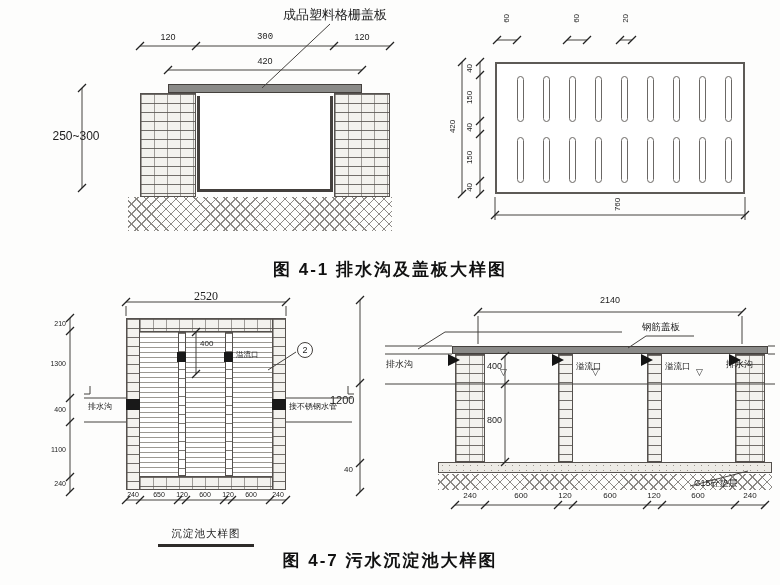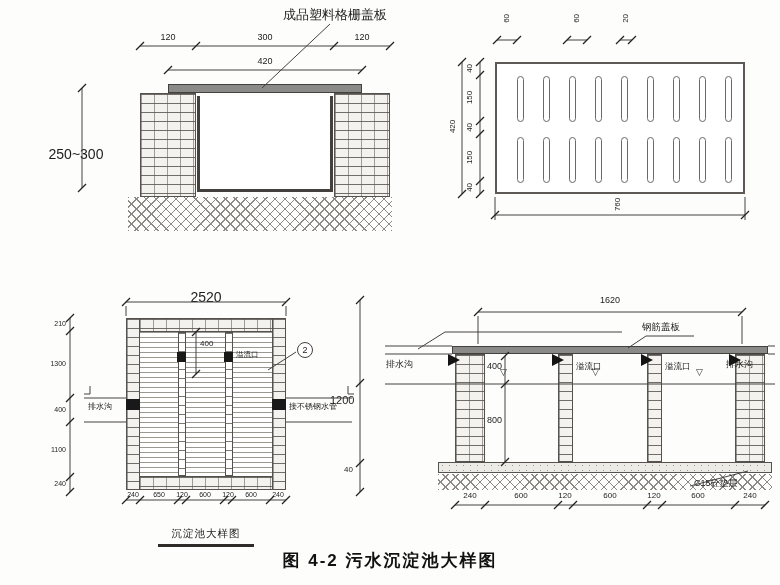--- a/index.html
+++ b/index.html
@@ -41,24 +41,24 @@
 <div id="canvas">
 
   <div class="plate-gray" style="left:168px;top:84px;width:194px;height:9px;"></div>
   <div class="brick" style="left:140px;top:93px;width:56px;height:104px;"></div>
   <div class="brick" style="left:334px;top:93px;width:56px;height:104px;"></div>
   <div style="position:absolute;left:197px;top:96px;width:136px;height:96px;box-sizing:border-box;border:3px solid #44403d;border-top:0;background:#fff;"></div>
   <div class="hatchx" style="left:128px;top:197px;width:264px;height:34px;"></div>
 
   <div class="lbl" style="left:283px;top:8px;width:122px;font-size:13px;">成品塑料格栅盖板</div>
   <div class="lbl ctr" style="left:140px;top:33px;width:56px;font-size:9px;">120</div>
-  <div class="lbl ctr" style="left:196px;top:33px;width:138px;font-size:9px;">300</div>
+  <div class="lbl ctr" style="left:196px;top:33px;width:138px;font-size:9px;font-family:Liberation Mono, monospace;">300</div>
   <div class="lbl ctr" style="left:334px;top:33px;width:56px;font-size:9px;">120</div>
   <div class="lbl ctr" style="left:168px;top:57px;width:194px;font-size:9px;">420</div>
-  <div class="lbl ctr" style="left:40px;top:147px;width:72px;font-size:14px;">250~300</div>
+  <div class="lbl ctr" style="left:40px;top:130px;width:72px;font-size:12px;">250~300</div>
 
   <div class="slotplate" id="grate-plate" style="left:495px;top:62px;width:250px;height:132px;">
       <div class="slot" style="left: 20px; top: 12px;"></div>
       <div class="slot" style="left: 46px; top: 12px;"></div>
       <div class="slot" style="left: 72px; top: 12px;"></div>
       <div class="slot" style="left: 98px; top: 12px;"></div>
       <div class="slot" style="left: 124px; top: 12px;"></div>
       <div class="slot" style="left: 150px; top: 12px;"></div>
       <div class="slot" style="left: 176px; top: 12px;"></div>
       <div class="slot" style="left: 202px; top: 12px;"></div>
@@ -77,35 +77,36 @@
   <div class="lbl ctr rot" style="left:568px;top:14px;width:18px;font-size:8px;">60</div>
   <div class="lbl ctr rot" style="left:617px;top:14px;width:18px;font-size:8px;">20</div>
   <div class="lbl ctr rot" style="left:441px;top:122px;width:24px;font-size:8px;">420</div>
   <div class="lbl ctr rot" style="left:460px;top:64px;width:20px;font-size:8px;">40</div>
   <div class="lbl ctr rot" style="left:460px;top:93px;width:20px;font-size:8px;">150</div>
   <div class="lbl ctr rot" style="left:460px;top:123px;width:20px;font-size:8px;">40</div>
   <div class="lbl ctr rot" style="left:460px;top:153px;width:20px;font-size:8px;">150</div>
   <div class="lbl ctr rot" style="left:460px;top:183px;width:20px;font-size:8px;">40</div>
   <div class="lbl ctr rot" style="left:606px;top:200px;width:24px;font-size:8px;">760</div>
 
+  <div class="caption" style="top:258px;">图 4-1 排水沟及盖板大样图</div>
 
   <div class="hlines" style="left:140px;top:332px;width:132px;height:144px;"></div>
   <div class="brick" style="left:126px;top:318px;width:160px;height:14px;"></div>
   <div class="brick" style="left:126px;top:476px;width:160px;height:14px;"></div>
   <div class="brick" style="left:126px;top:318px;width:14px;height:172px;"></div>
   <div class="brick" style="left:272px;top:318px;width:14px;height:172px;"></div>
   <div class="part" style="left:178px;top:332px;width:8px;height:144px;"></div>
   <div class="part" style="left:225px;top:332px;width:8px;height:144px;"></div>
   <div class="dark" style="left:126px;top:399px;width:14px;height:11px;"></div>
   <div class="dark" style="left:272px;top:399px;width:14px;height:11px;"></div>
   <div class="dark" style="left:177px;top:352px;width:9px;height:10px;"></div>
   <div class="dark" style="left:224px;top:352px;width:9px;height:10px;"></div>
   <div class="balloon" style="left:297px;top:342px;">2</div>
 
-  <div class="lbl ctr" style="left:136px;top:290px;width:140px;font-size:14px;">2520</div>
+  <div class="lbl ctr" style="left:136px;top:290px;width:140px;font-size:12px;font-family:Liberation Serif, serif;">2520</div>
   <div class="lbl rgt" style="left:40px;top:320px;width:26px;font-size:7px;">210</div>
   <div class="lbl rgt" style="left:40px;top:360px;width:26px;font-size:7px;">1300</div>
   <div class="lbl rgt" style="left:40px;top:406px;width:26px;font-size:7px;">400</div>
   <div class="lbl rgt" style="left:40px;top:446px;width:26px;font-size:7px;">1100</div>
   <div class="lbl rgt" style="left:40px;top:480px;width:26px;font-size:7px;">240</div>
   <div class="lbl" style="left:330px;top:394px;width:34px;font-size:11px;">1200</div>
   <div class="lbl" style="left:344px;top:466px;width:20px;font-size:8px;">40</div>
   <div class="lbl" style="left:88px;top:403px;width:36px;font-size:8px;">排水沟</div>
   <div class="lbl" style="left:289px;top:403px;width:58px;font-size:8px;">接不锈钢水管</div>
   <div class="lbl" style="left:200px;top:340px;width:22px;font-size:8px;">400</div>
@@ -125,41 +126,41 @@
   <div class="brick" style="left:558px;top:354px;width:15px;height:108px;"></div>
   <div class="brick" style="left:647px;top:354px;width:15px;height:108px;"></div>
   <div class="brick" style="left:735px;top:354px;width:30px;height:108px;"></div>
   <div class="arrowR" style="left:448px;top:354px;"></div>
   <div class="arrowR" style="left:552px;top:354px;"></div>
   <div class="arrowR" style="left:641px;top:354px;"></div>
   <div class="arrowR" style="left:729px;top:354px;"></div>
   <div class="slab" style="left:438px;top:462px;width:334px;height:11px;"></div>
   <div class="hatchx" style="left:438px;top:474px;width:334px;height:16px;"></div>
 
-  <div class="lbl ctr" style="left:560px;top:296px;width:100px;font-size:9px;">1620</div>
+  <div class="lbl ctr" style="left:560px;top:296px;width:100px;font-size:9px;">2140</div>
   <div class="lbl" style="left:642px;top:322px;width:60px;font-size:9.5px;">钢筋盖板</div>
   <div class="lbl" style="left:386px;top:360px;width:40px;font-size:9px;">排水沟</div>
   <div class="lbl" style="left:726px;top:360px;width:40px;font-size:9px;">排水沟</div>
   <div class="lbl rgt" style="left:478px;top:362px;width:24px;font-size:9px;">400</div>
   <div class="lbl" style="left:500px;top:368px;width:12px;font-size:9px;">▽</div>
   <div class="lbl" style="left:592px;top:368px;width:12px;font-size:9px;">▽</div>
   <div class="lbl" style="left:696px;top:368px;width:12px;font-size:9px;">▽</div>
   <div class="lbl" style="left:576px;top:362px;width:38px;font-size:8.5px;">溢流口</div>
   <div class="lbl" style="left:665px;top:362px;width:38px;font-size:8.5px;">溢流口</div>
   <div class="lbl rgt" style="left:480px;top:416px;width:22px;font-size:9px;">800</div>
   <div class="lbl" style="left:694px;top:479px;width:72px;font-size:9px;">C15砼垫层</div>
   <div class="lbl ctr" style="left:456px;top:492px;width:28px;font-size:8px;">240</div>
   <div class="lbl ctr" style="left:507px;top:492px;width:28px;font-size:8px;">600</div>
   <div class="lbl ctr" style="left:551px;top:492px;width:28px;font-size:8px;">120</div>
   <div class="lbl ctr" style="left:596px;top:492px;width:28px;font-size:8px;">600</div>
   <div class="lbl ctr" style="left:640px;top:492px;width:28px;font-size:8px;">120</div>
   <div class="lbl ctr" style="left:684px;top:492px;width:28px;font-size:8px;">600</div>
   <div class="lbl ctr" style="left:736px;top:492px;width:28px;font-size:8px;">240</div>
 
-  <div class="caption" style="top:549px;">图 4-2 污水沉淀池大样图</div>
+  <div class="caption" style="top:549px;">图 4-7 污水沉淀池大样图</div>
 
   <svg id="lines" width="780" height="585">
       <line x1="140" y1="46" x2="390" y2="46" stroke="#45423f" stroke-width="1"></line>
       <line x1="168" y1="70" x2="362" y2="70" stroke="#45423f" stroke-width="1"></line>
       <line x1="82" y1="88" x2="82" y2="188" stroke="#45423f" stroke-width="1"></line>
       <line x1="330" y1="24" x2="262" y2="88" stroke="#45423f" stroke-width="1"></line>
       <line x1="497" y1="40" x2="517" y2="40" stroke="#45423f" stroke-width="1"></line>
       <line x1="567" y1="40" x2="587" y2="40" stroke="#45423f" stroke-width="1"></line>
       <line x1="620" y1="40" x2="632" y2="40" stroke="#45423f" stroke-width="1"></line>
       <line x1="462" y1="62" x2="462" y2="194" stroke="#45423f" stroke-width="1"></line>

